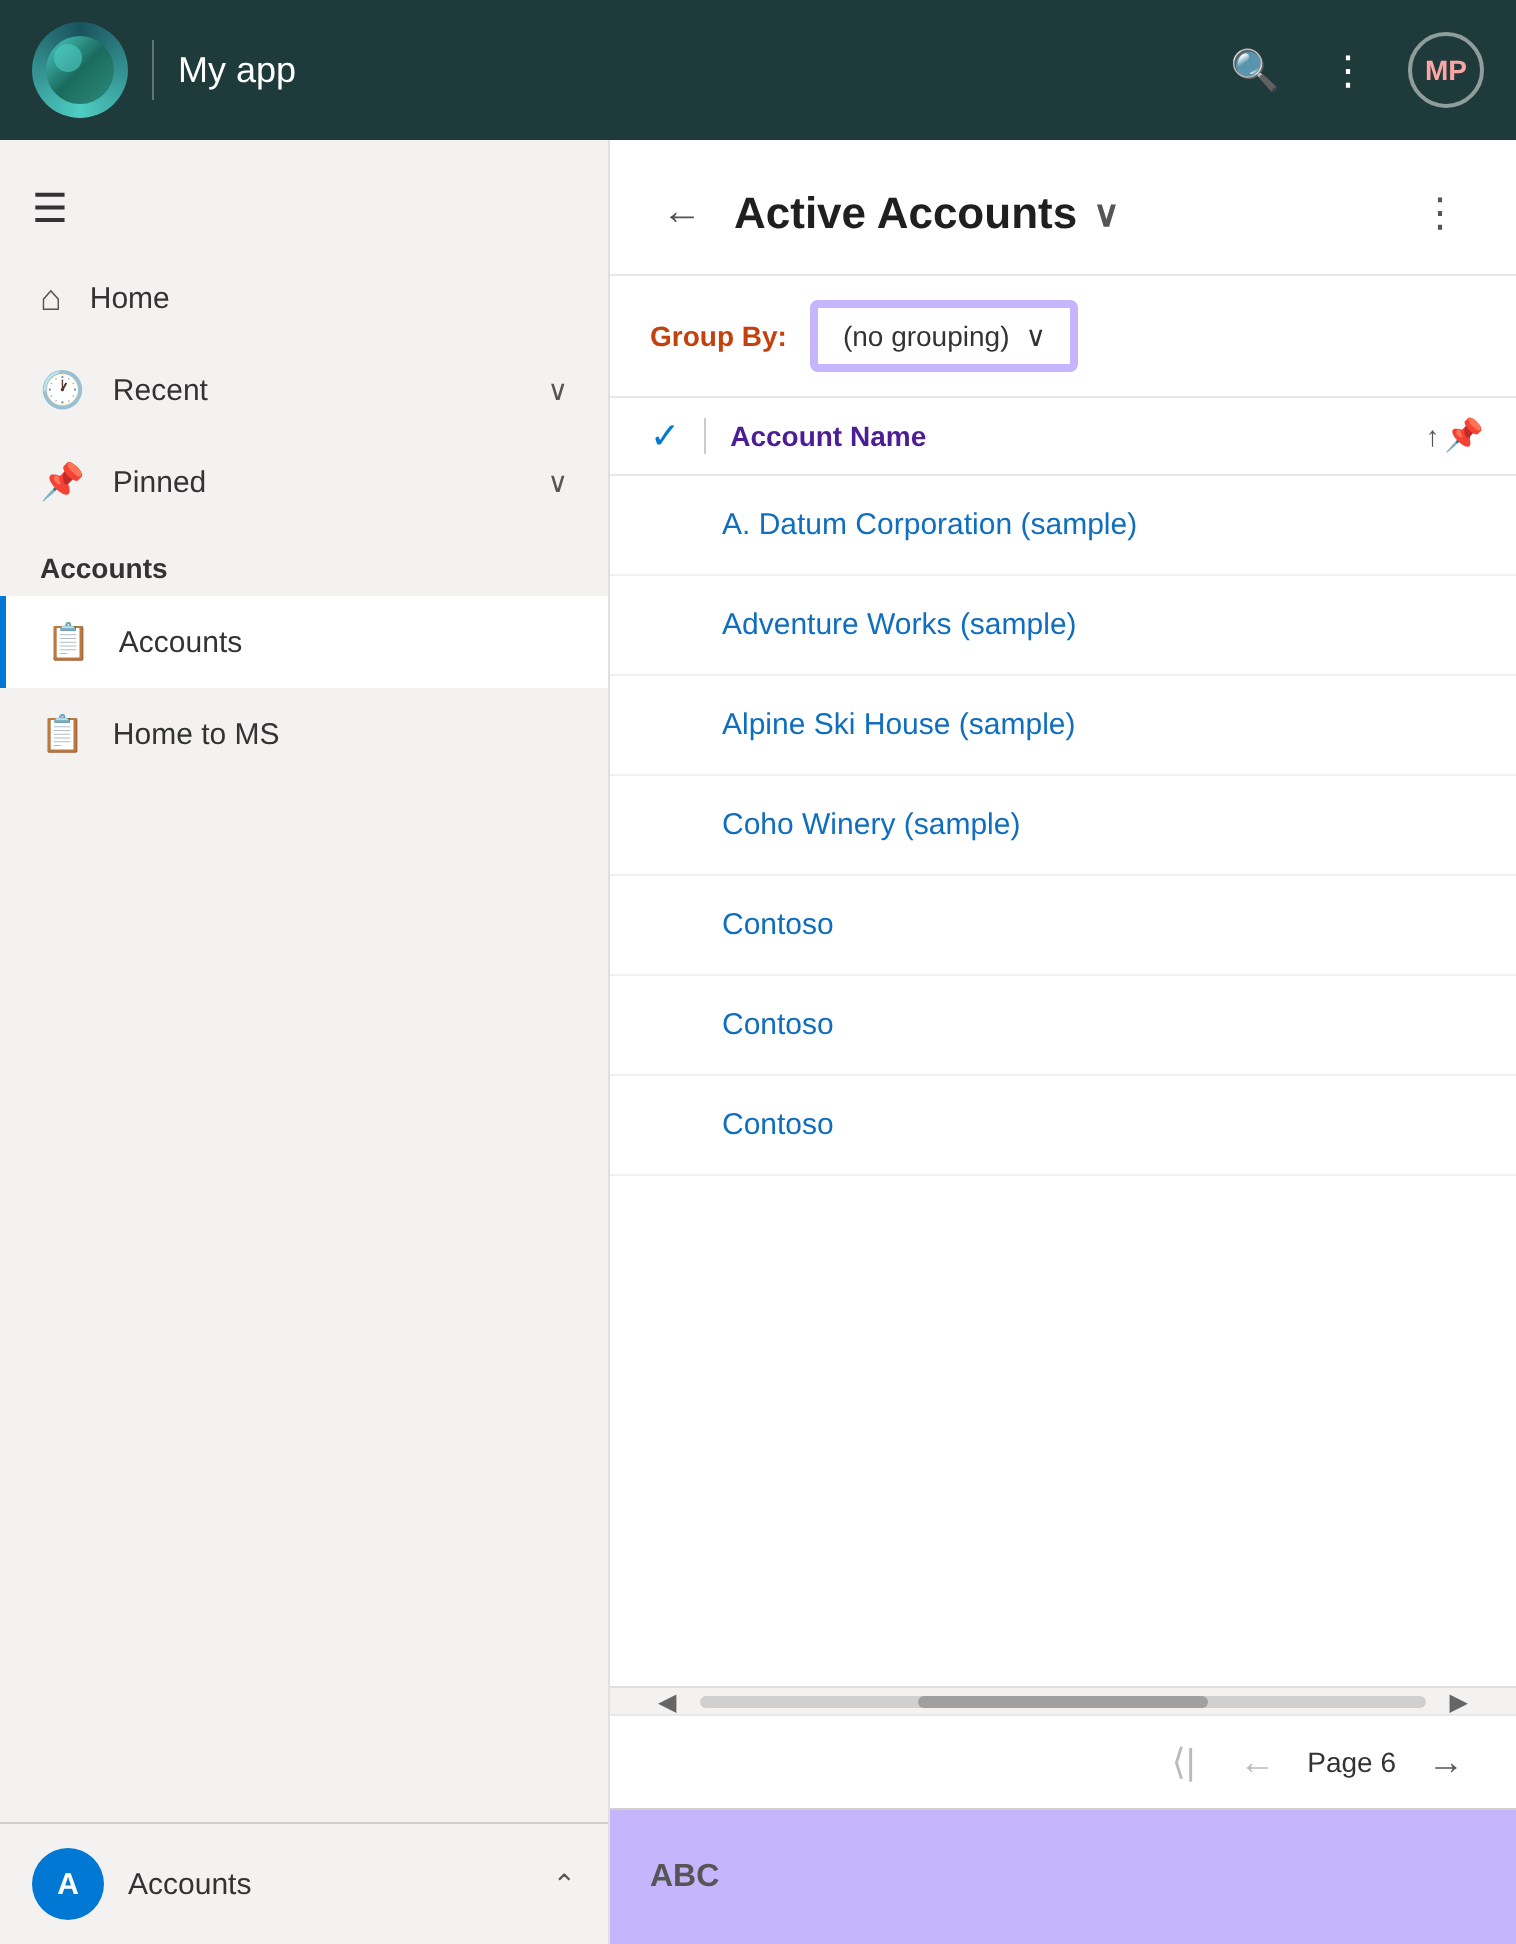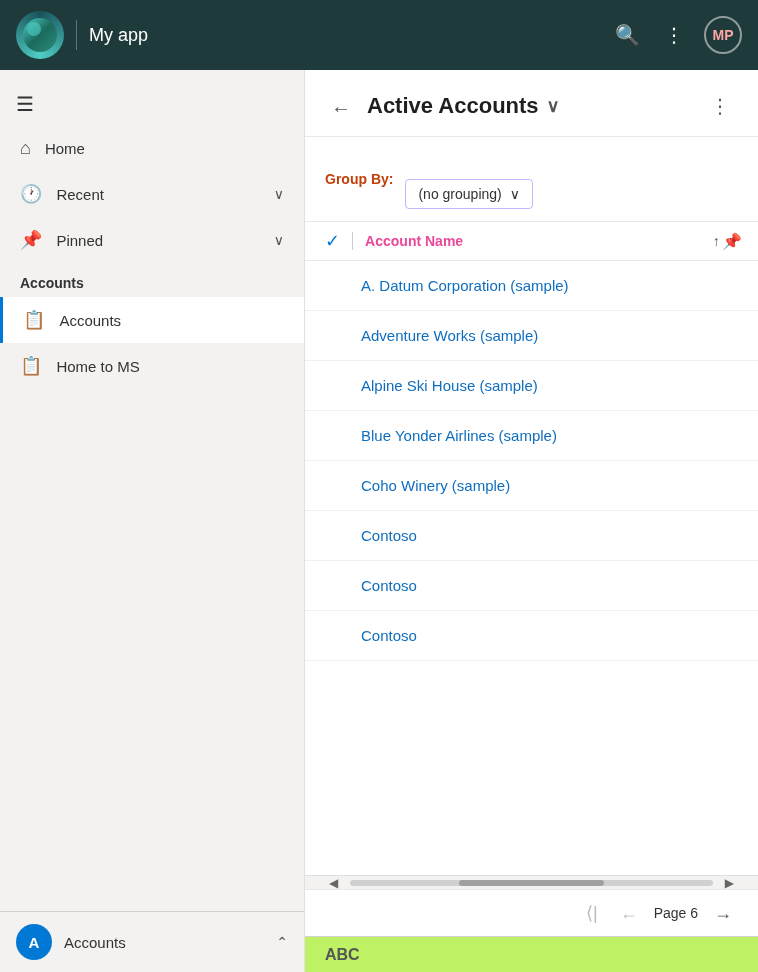--- a/index.html
+++ b/index.html
@@ -227,29 +227,28 @@
       flex-shrink: 0;
     }
     .group-by-label {
       font-size: 14px;
       color: #c2410c;
       font-weight: 600;
     }
     .group-by-select {
       display: flex;
       align-items: center;
-      border: 1px solid #c4b5fd;
+      border: 4px solid #c4b5fd;
       border-radius: 4px;
       padding: 6px 12px;
       gap: 8px;
       cursor: pointer;
       font-size: 14px;
       color: #333;
       background: white;
-      margin-top: 30px;
     }
 
     
     .column-header {
       padding: 8px 20px;
       display: flex;
       align-items: center;
       gap: 8px;
       border-bottom: 1px solid #e8e8e8;
       flex-shrink: 0;
@@ -262,21 +261,21 @@
     }
     .col-sep {
       width: 1px;
       height: 18px;
       background: #ccc;
       margin-right: 4px;
     }
     .col-name {
       font-size: 14px;
       font-weight: 600;
-      color: #ec4899;
+      color: #4c1d95;
       flex: 1;
     }
     .col-sort-asc {
       font-size: 14px;
       color: #555;
     }
     .col-sort-chevron {
       font-size: 14px;
       color: #555;
     }
@@ -360,22 +359,22 @@
       padding: 2px 6px;
     }
     .page-nav-btn.disabled { color: #bbb; cursor: default; }
     .page-label {
       font-size: 14px;
       color: #333;
     }
 
     
     .abc-footer {
-      height: 36px;
-      background: #bef264;
+      height: 68px;
+      background: #c4b5fd;
       display: flex;
       align-items: center;
       padding: 0 20px;
       border-top: 1px solid #d0d0d0;
       font-size: 16px;
       font-weight: 600;
       color: #555;
       flex-shrink: 0;
     }
   </style>
@@ -467,23 +466,20 @@
       <div class="account-row">
         <span class="account-row-text">A. Datum Corporation (sample)</span>
       </div>
       <div class="account-row">
         <span class="account-row-text">Adventure Works (sample)</span>
       </div>
       <div class="account-row">
         <span class="account-row-text">Alpine Ski House (sample)</span>
       </div>
       <div class="account-row">
-        <span class="account-row-text">Blue Yonder Airlines (sample)</span>
-      </div>
-      <div class="account-row">
         <span class="account-row-text">Coho Winery (sample)</span>
       </div>
       <div class="account-row">
         <span class="account-row-text">Contoso</span>
       </div>
       <div class="account-row">
         <span class="account-row-text">Contoso</span>
       </div>
       <div class="account-row">
         <span class="account-row-text">Contoso</span>

